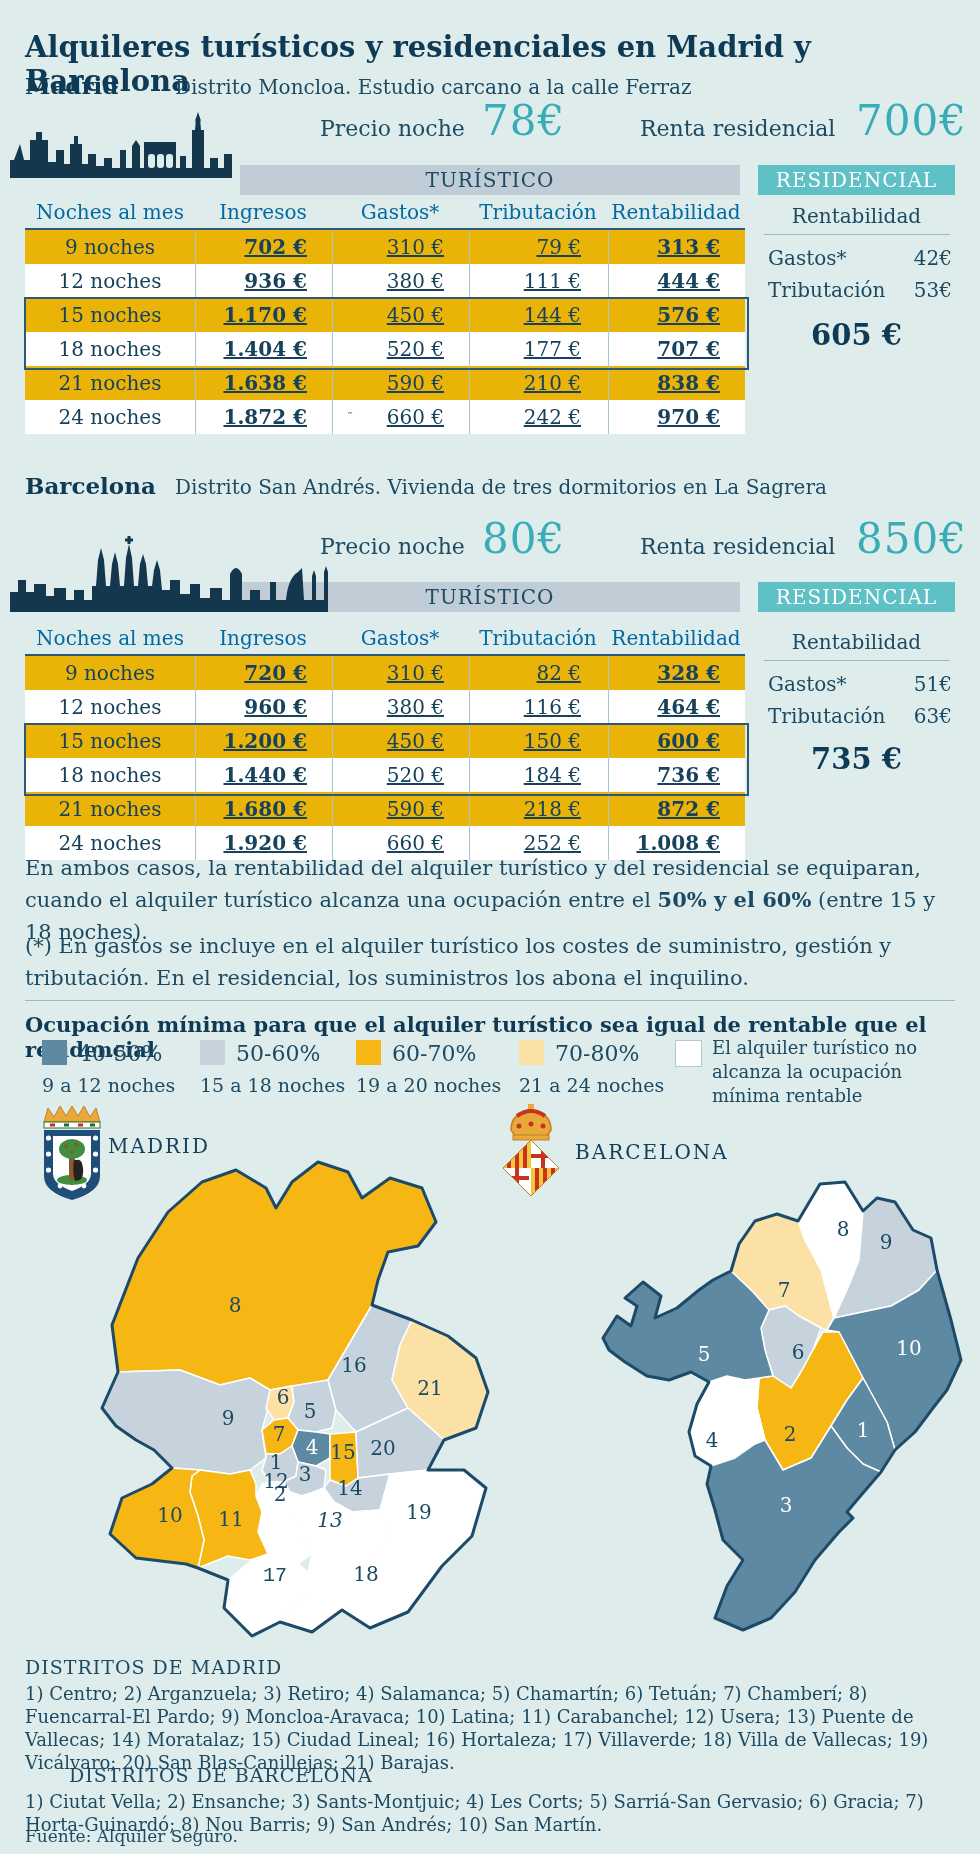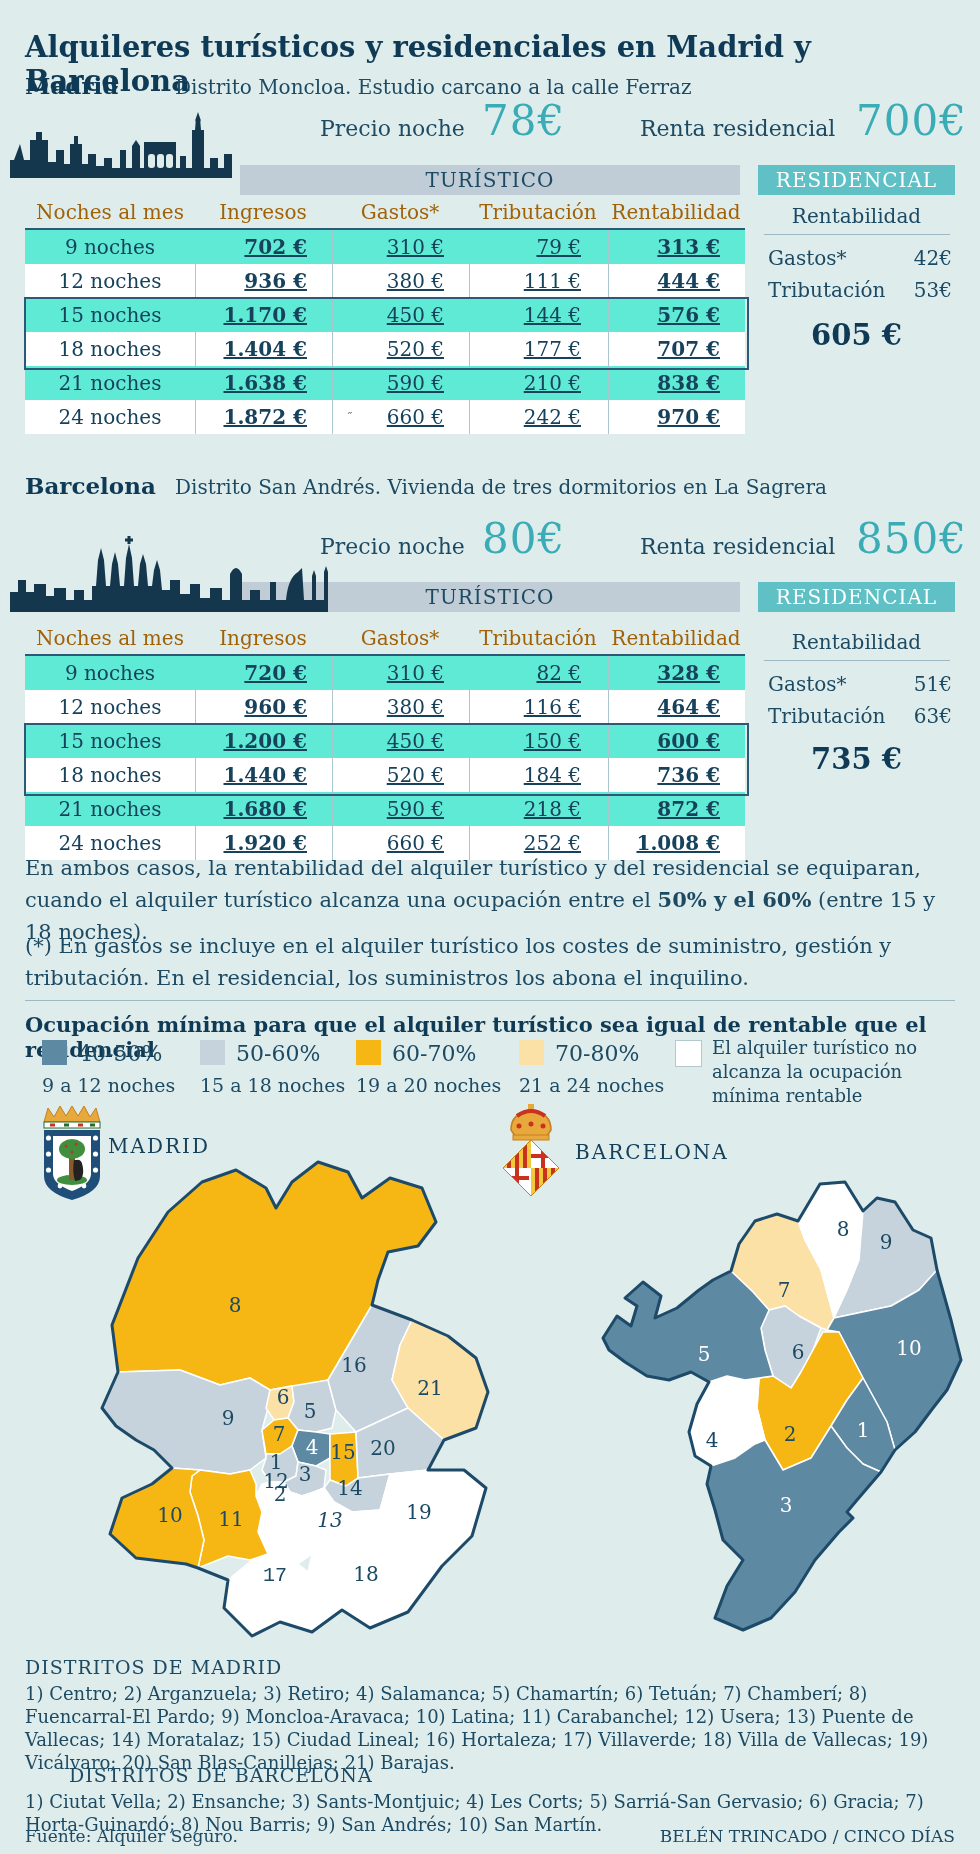--- a/index.html
+++ b/index.html
@@ -7,25 +7,25 @@
         font-family:"DejaVu Serif","Liberation Serif",serif;color:#17425c;}
   .abs{position:absolute;}
   .title{font-size:29px;font-weight:bold;color:#0f3a55;}
   .citylabel{font-size:23px;font-weight:bold;color:#0f3a55;}
   .subtitle{font-size:20px;color:#1c4a63;}
   .pricelabel{font-size:22px;color:#1c4a63;}
   .priceval{font-size:42px;color:#3aacb6;letter-spacing:1px;}
   .band{height:30px;line-height:30px;text-align:center;font-size:20px;letter-spacing:1px;}
   .band.tur{background:#c0cdd7;color:#1c4a63;}
   .band.res{background:#5fc1c5;color:#ffffff;}
-  .thead{font-size:20px;color:#a16207;}
+  .thead{font-size:20px;color:#0369a1;}
   .thead .hc{position:absolute;top:0;text-align:center;transform:translateX(-50%);}
   .tablewrap{width:720px;}
   .trow{position:relative;height:34px;line-height:34px;font-size:20px;}
-  .trow.striped{background:#5eead4;}
+  .trow.striped{background:#eab308;}
   .trow.plain{background:#ffffff;}
   .cell{position:absolute;top:0;height:34px;}
   .c-noches{left:0;width:170px;text-align:center;}
   .c-num{text-align:right;text-decoration:underline;}
   .c-ing{left:170px;width:112px;font-weight:bold;}
   .c-gas{left:307px;width:112px;}
   .c-tri{left:444px;width:112px;}
   .c-ren{left:583px;width:112px;font-weight:bold;}
   .vsep{position:absolute;top:0;width:1px;background:#a9c6ce;}
   .hline{position:absolute;height:2px;background:#2c5a76;}
@@ -417,15 +417,14 @@
       <span class="mapnum white" style="left: 786px; top: 1505px;">3</span>
     </div>
 
   <div class="abs dheading" style="left:25px;top:1656px;">DISTRITOS DE MADRID</div>
   <div class="abs dlist" style="left:25px;top:1682px;">1) Centro; 2) Arganzuela; 3) Retiro; 4) Salamanca; 5) Chamartín; 6) Tetuán; 7) Chamberí; 8) Fuencarral-El Pardo; 9) Moncloa-Aravaca; 10) Latina; 11) Carabanchel; 12) Usera; 13) Puente de Vallecas; 14) Moratalaz; 15) Ciudad Lineal; 16) Hortaleza; 17) Villaverde; 18) Villa de Vallecas; 19) Vicálvaro; 20) San Blas-Canillejas; 21) Barajas.</div>
 
   <div class="abs dheading" style="left:25px;top:1764px;margin-left:44px;">DISTRITOS DE BARCELONA</div>
   <div class="abs dlist" style="left:25px;top:1790px;">1) Ciutat Vella; 2) Ensanche; 3) Sants-Montjuic; 4) Les Corts; 5) Sarriá-San Gervasio; 6) Gracia; 7) Horta-Guinardó; 8) Nou Barris; 9) San Andrés; 10) San Martín.</div>
 
   <div class="abs footer" style="left:25px;top:1826px;">Fuente: Alquiler Seguro.</div>
-  <div class="abs footer" style="left:455px;top:1826px;width:500px;text-align:right;">BELÉN TRINCADO / CINCO DÍAS</div>
 
 </div>
 
 </body></html>

